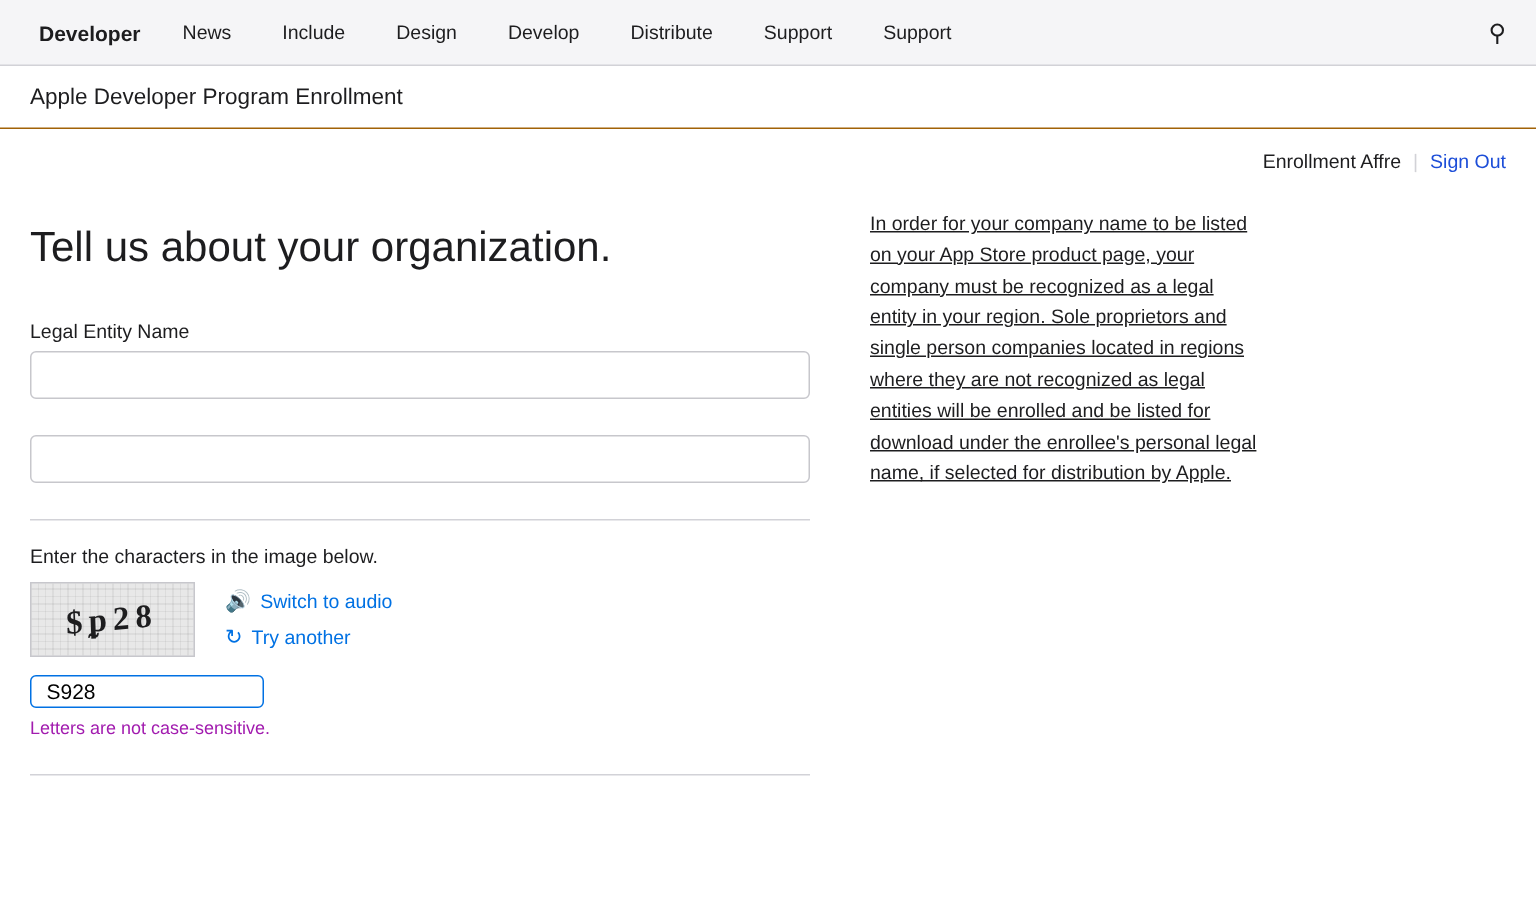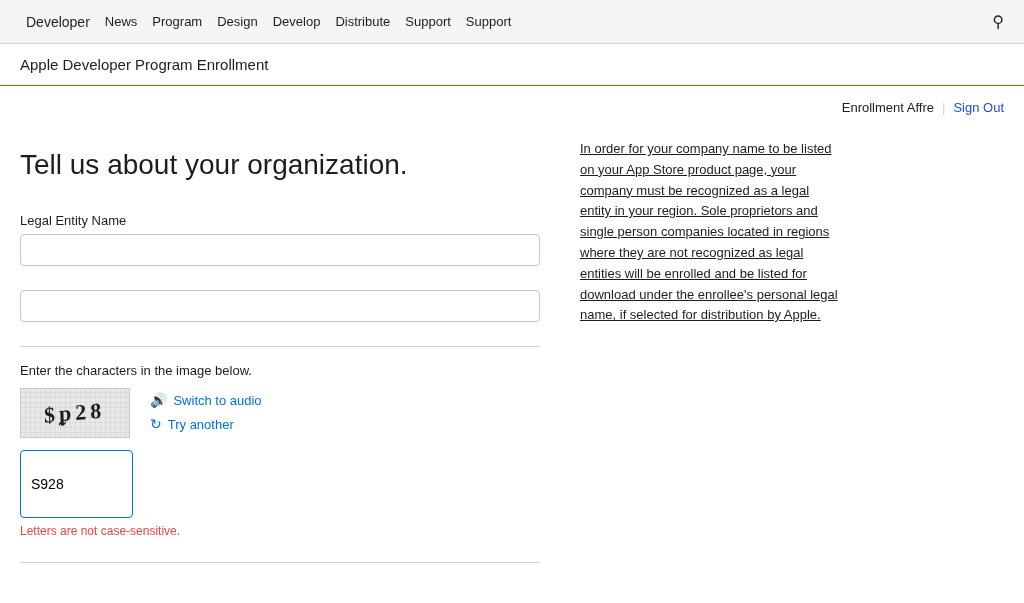--- a/index.html
+++ b/index.html
@@ -4,23 +4,23 @@
   <style>
     * { box-sizing: border-box; margin: 0; padding: 0; }
     body { font-family: -apple-system, BlinkMacSystemFont, 'Helvetica Neue', Arial, sans-serif; background: #fff; color: #1d1d1f; font-size: 14px; }
 
     
     nav {
       display: flex; align-items: center; height: 44px;
       border-bottom: 1px solid #d2d2d7; padding: 0 20px;
       background: #f5f5f7;
     }
-    .nav-logo { display: flex; align-items: center; gap: 6px; font-size: 14px; font-weight: 400; color: #1d1d1f; }
+    .nav-logo { display: flex; align-items: center; gap: 6px; font-size: 14px; font-weight: 700; color: #1d1d1f; }
     .apple-icon { font-size: 18px; }
-    .nav-links { display: flex; gap: 15px; margin-left: 15px; flex: 1; }
+    .nav-links { display: flex; gap: 34px; margin-left: 28px; flex: 1; }
     .nav-link { font-size: 13px; color: #1d1d1f; text-decoration: none; cursor: pointer; }
     .nav-right { display: flex; align-items: center; gap: 16px; }
     .nav-search { font-size: 16px; cursor: pointer; color: #1d1d1f; }
 
     
     .breadcrumb-bar {
       border-bottom: 1px solid #a16207;
       padding: 12px 20px;
       font-size: 15px; font-weight: 500;
     }
@@ -81,39 +81,39 @@
     .captcha-actions { display: flex; flex-direction: column; gap: 8px; padding-top: 4px; }
     .captcha-action-btn {
       display: flex; align-items: center; gap: 6px;
       color: #0071e3; font-size: 13px; cursor: pointer;
       background: none; border: none; padding: 0;
     }
     .action-icon { font-size: 14px; }
 
     .captcha-input-row { margin-bottom: 6px; }
     .captcha-field {
-      width: 113px; border: 1.5px solid #0071e3; border-radius: 4px;
-      padding: 25px 10px; font-size: 14px; outline: none;
+      width: 156px; border: 1.5px solid #0071e3; border-radius: 4px;
+      padding: 2px 10px; font-size: 14px; outline: none;
     }
-    .captcha-hint { font-size: 12px; color: #ef4444; margin-top: 4px; }
+    .captcha-hint { font-size: 12px; color: #a21caf; margin-top: 4px; }
 
     
     .info-text { font-size: 13px; line-height: 1.6; color: #1d1d1f; text-decoration: underline; }
   </style>
 </head>
 <body>
 
 <nav>
   <div class="nav-logo">
     <span class="apple-icon"></span>
     <span>Developer</span>
   </div>
   <div class="nav-links">
     <a class="nav-link">News</a>
-    <a class="nav-link">Program</a>
+    <a class="nav-link">Include</a>
     <a class="nav-link">Design</a>
     <a class="nav-link">Develop</a>
     <a class="nav-link">Distribute</a>
     <a class="nav-link">Support</a>
     <a class="nav-link">Support</a>
   </div>
   <div class="nav-right">
     <span class="nav-search">⚲</span>
   </div>
 </nav>

